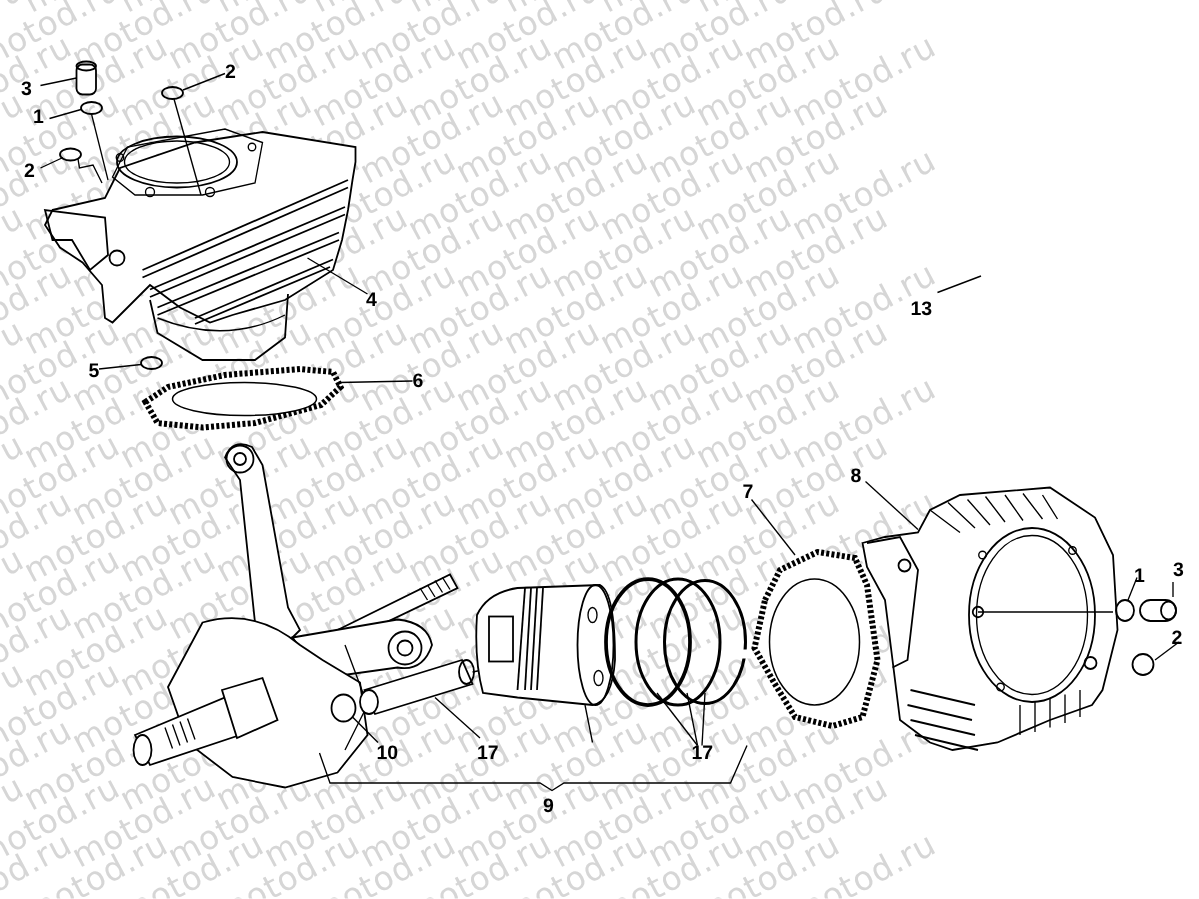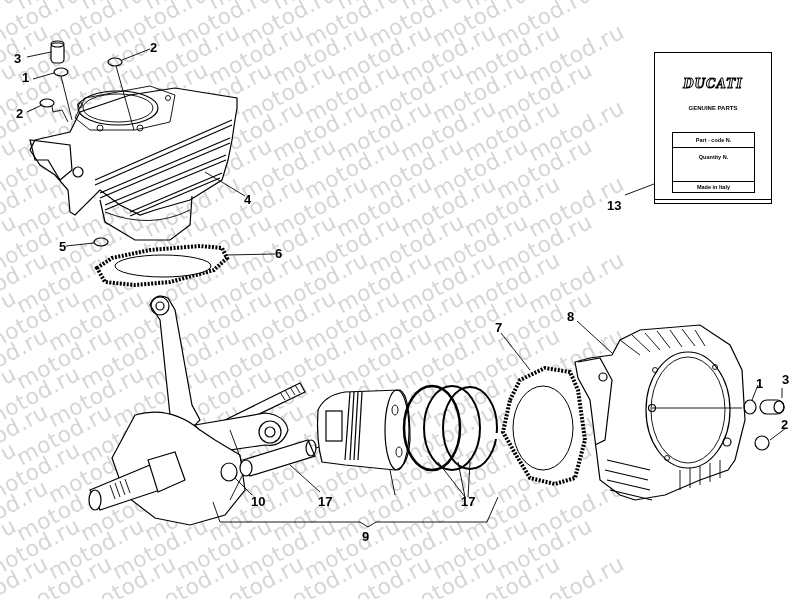--- a/index.html
+++ b/index.html
@@ -365,23 +365,13 @@
   <span class="callout" style="left:567px;top:310px">8</span>
   <span class="callout" style="left:756px;top:377px">1</span>
   <span class="callout" style="left:782px;top:373px">3</span>
   <span class="callout" style="left:781px;top:418px">2</span>
   <span class="callout" style="left:362px;top:530px">9</span>
   <span class="callout" style="left:251px;top:495px">10</span>
   <span class="callout" style="left:461px;top:495px">17</span>
   <span class="callout" style="left:318px;top:495px">17</span>
   <span class="callout" style="left:607px;top:199px">13</span>
 
-  <div class="card">
-    <div class="brand">DUCATI</div>
-    <div class="sub">GENUINE PARTS</div>
-    <div class="tbl">
-      <div class="row r1">Part - code N.</div>
-      <div class="row r2">Quantity N.</div>
-      <div class="row r3">Made in Italy</div>
-    </div>
-    <div class="foot"></div>
-  </div>
 </div>
 
 </body></html>

